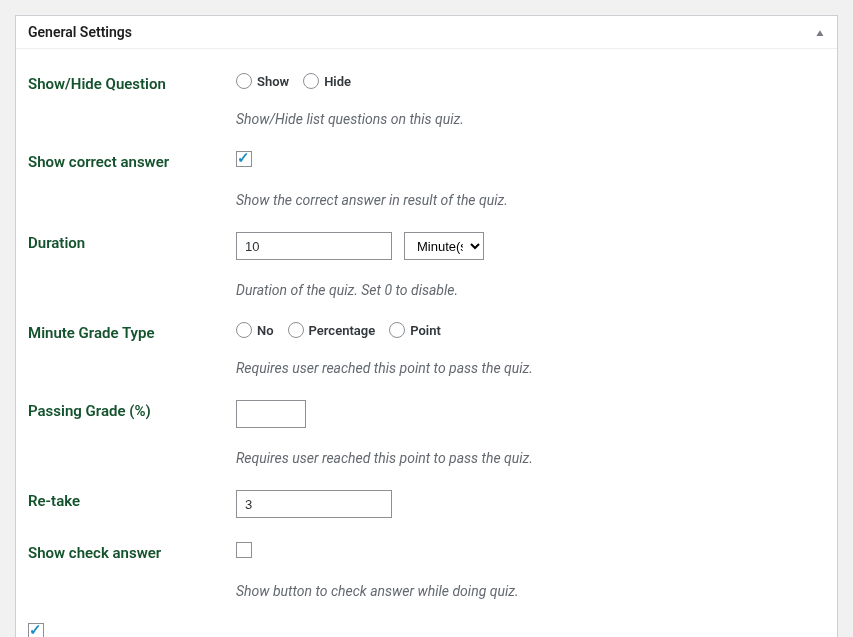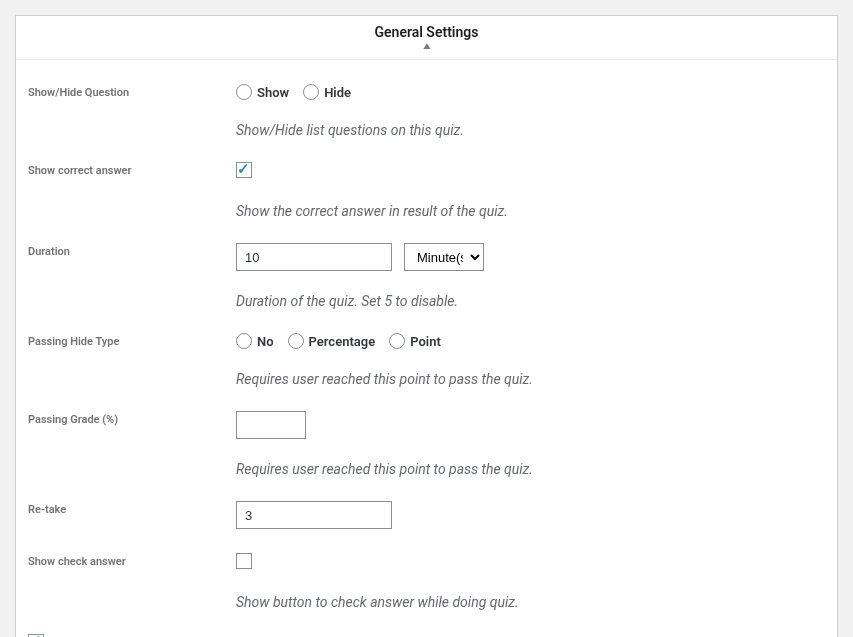--- a/index.html
+++ b/index.html
@@ -15,21 +15,20 @@
       border: 1px solid #ccd0d4;
       box-shadow: 0 1px 1px rgba(0,0,0,0.04);
     }
     .metabox-header {
       display: flex;
       justify-content: space-between;
       align-items: center;
       padding: 8px 12px;
       border-bottom: 1px solid #eee;
       cursor: pointer;
-      flex-direction: column;
     }
     .metabox-header h2 {
       font-size: 14px;
       font-weight: 600;
       color: #1e1e1e;
       margin: 0;
     }
     .toggle-indicator {
       color: #787c82;
       font-size: 10px;
@@ -40,22 +39,22 @@
     }
     .field-row {
       display: flex;
       align-items: flex-start;
       margin-top: 24px;
     }
     .field-row:first-child { margin-top: 14px; }
     .field-label {
       flex: 0 0 208px;
       font-weight: 600;
-      font-size: 11px;
-      color: #737373;
+      font-size: 15px;
+      color: #14532d;
       padding-top: 2px;
     }
     .field-control {
       flex: 1;
     }
     .radio-group {
       display: flex;
       gap: 14px;
     }
     .radio-option {
@@ -172,26 +171,26 @@
 
     <div class="field-row">
       <div class="field-label">Duration</div>
       <div class="field-control">
         <div class="inline-controls">
           <input type="text" class="num-wide" value="10" style="">
           <select class="unit">
             <option>Minute(s)</option>
           </select>
         </div>
-        <span class="description tight">Duration of the quiz. Set 5 to disable.</span>
-      </div>
-    </div>
-
-    <div class="field-row">
-      <div class="field-label">Passing Hide Type</div>
+        <span class="description tight">Duration of the quiz. Set 0 to disable.</span>
+      </div>
+    </div>
+
+    <div class="field-row">
+      <div class="field-label">Minute Grade Type</div>
       <div class="field-control">
         <div class="radio-group">
           <label class="radio-option">
             <input type="radio" name="pgt" style="">
             <span>No</span>
           </label>
           <label class="radio-option">
             <input type="radio" name="pgt" style="">
             <span>Percentage</span>
           </label>

